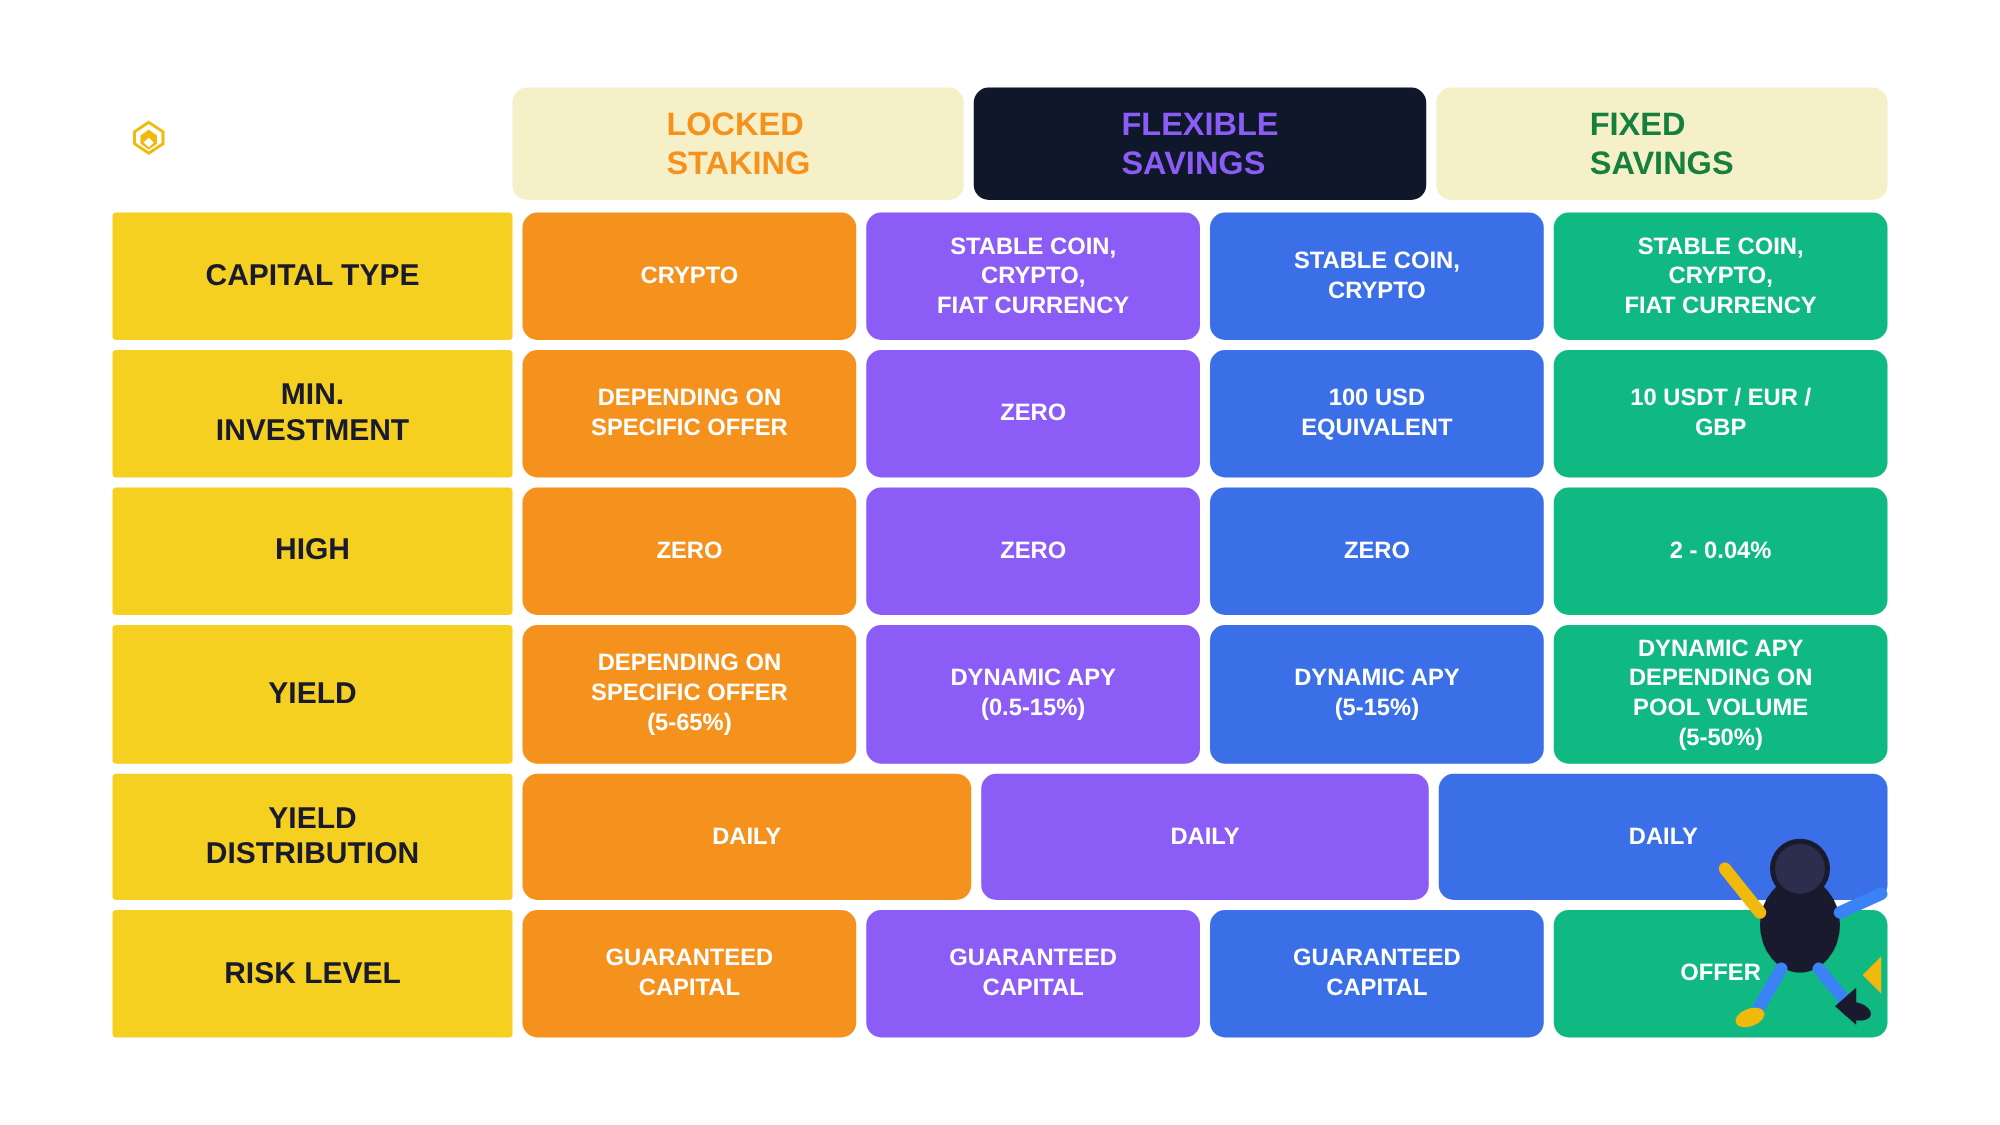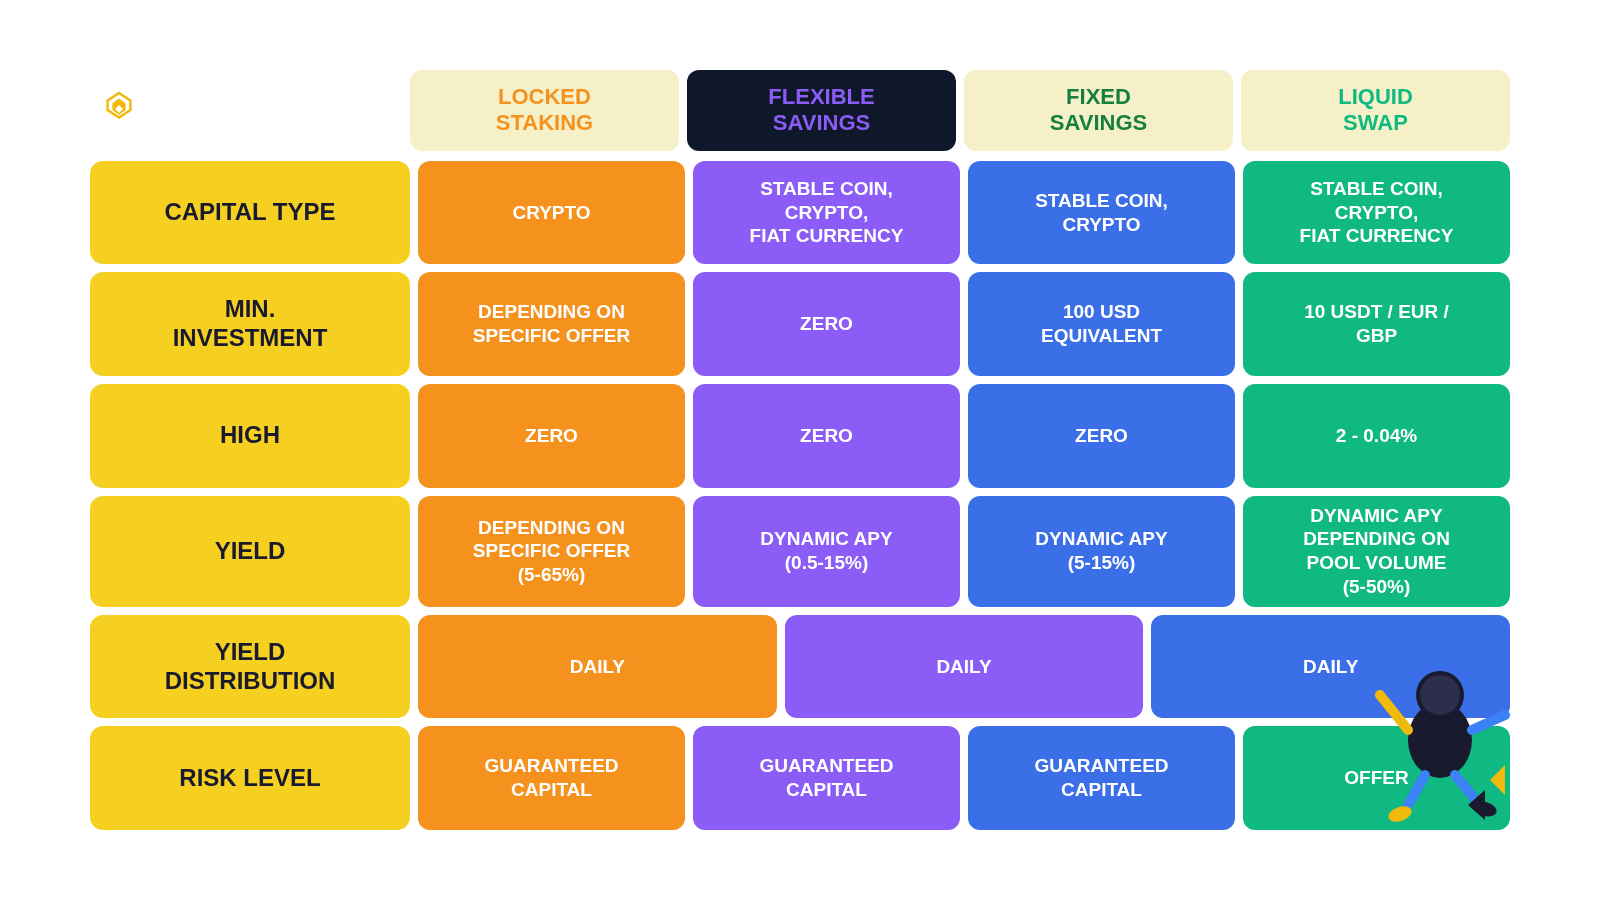--- a/index.html
+++ b/index.html
@@ -68,22 +68,22 @@
     .col-headers {
       display: flex;
       flex: 1;
       gap: 8px;
     }
 
     .col-header {
       flex: 1;
       border-radius: 12px;
       padding: 14px 10px;
-      text-align: center;
-      font-size: 22px;
+      text-align: left;
+      font-size: 26px;
       font-weight: 900;
       line-height: 1.2;
       display: flex;
       align-items: center;
       justify-content: center;
     }
 
     .col-header.locked { background: #f5f0c8; color: #f5921e; }
     .col-header.flexible { background: #0f172a; color: #8b5cf6; }
     .col-header.fixed { background: #f5f0c8; color: #15803d; }
@@ -99,21 +99,21 @@
     .table-row {
       display: flex;
       gap: 8px;
       flex: 1;
     }
 
     .row-label {
       width: 320px;
       flex-shrink: 0;
       background: #f5d020;
-      border-radius: 13px;
+      border-radius: 3px;
       display: flex;
       align-items: center;
       justify-content: center;
       text-align: center;
       font-size: 24px;
       font-weight: 900;
       color: #1a1a2e;
       padding: 10px 20px;
       line-height: 1.2;
     }
@@ -171,21 +171,20 @@
           <rect x="17" y="16" width="6" height="6" fill="#fff" transform="rotate(45 20 19)"></rect>
         </svg>
         <span class="logo-binance-text"></span>
       </div>
       <span class="logo-earn-text"></span>
     </div>
     <div class="col-headers" id="col-headers">
     <div class="col-header locked">LOCKED<br>STAKING</div>
         <div class="col-header flexible">FLEXIBLE<br>SAVINGS</div>
         <div class="col-header fixed">FIXED<br>SAVINGS</div>
-        <div class="col-header liquid">LIQUID<br>SWAP</div>
       </div>
   </div>
 
   <div class="table-body" id="table-body">
   <div class="table-row">
         <div class="row-label">CAPITAL TYPE</div>
         <div class="row-cells">
           <div class="cell orange">CRYPTO</div>
           <div class="cell purple">STABLE COIN,<br>CRYPTO,<br>FIAT CURRENCY</div>
           <div class="cell blue">STABLE COIN,<br>CRYPTO</div>

